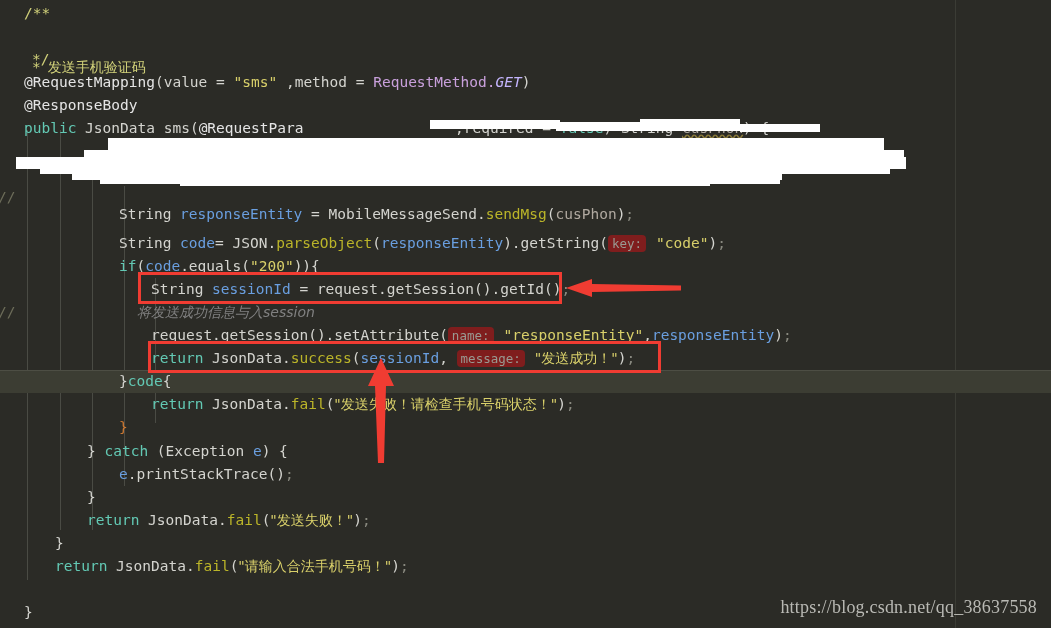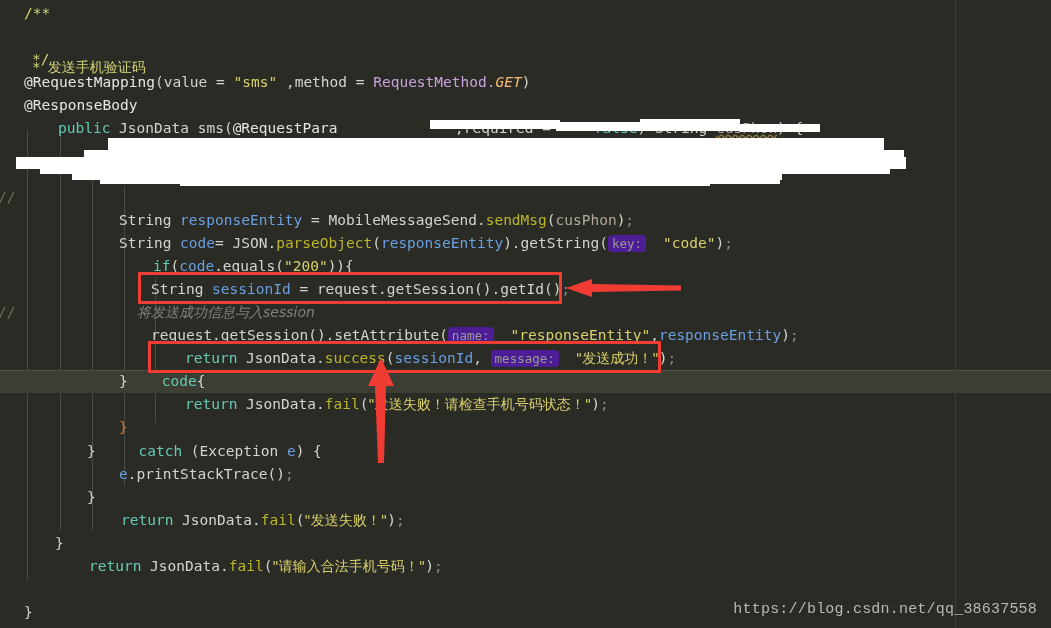--- a/index.html
+++ b/index.html
@@ -19,53 +19,53 @@
 
   .code{position:absolute;left:0;top:0;right:0;bottom:0;}
   .ln{
     position:absolute;left:0;white-space:pre;
     font-size:14.5px;line-height:23px;height:23px;
     color:#a9b7c6;letter-spacing:0px;
   }
   .cjk{font-family:"DejaVu Sans","Liberation Sans",sans-serif;font-size:14px;}
 
   
-  .kw{color:#63c9b4;margin-left:34px;}
+  .kw{color:#63c9b4;}
   .anno{color:#e5e5e5;}
   .str{color:#d9d06a;}
   .cmt{color:#d2d27a;}
   .cmt-g{color:#808080;font-style:italic;}
   .cmt-g2{color:#808080;}
   .fld{color:#6a9fe0;}
   .stc{color:#bbb529;}
   .cls{color:#c9a0dc;}
-  .enm{color:#fdba74;font-style:italic;}
+  .enm{color:#c4b5fd;font-style:italic;}
   .param{color:#b0a9a0;}
   .orange{color:#cc7832;}
   .plain{color:#d4d4cf;}
   .semi{color:#8a8a80;}
   .err{text-decoration:underline wavy #8a7a3a;text-decoration-skip-ink:none;}
 
   
   .hint{
-    background:#4c1d95;color:#9a9a92;border-radius:4px;
-    padding:1px 4px;font-size:12.5px;margin-right:17px;
+    background:#7f1d1d;color:#9a9a92;border-radius:4px;
+    padding:1px 4px;font-size:12.5px;margin-right:10px;
   }
 
   
   .redbox{position:absolute;border:3px solid #f03c32;box-sizing:border-box;}
   .redarrow{position:absolute;}
 
   
   .redact{position:absolute;background:#ffffff;}
 
   .wm{
     position:absolute;right:14px;bottom:10px;
-    color:#b9b9b4;font-size:15px;
-    font-family:Liberation Mono, monospace;
+    color:#b9b9b4;font-size:18px;
+    font-family:Liberation Serif, serif;
     letter-spacing:.2px;
   }
 </style>
 </head>
 <body>
 
 <div id="editor">
 
   <div class="ruler" style="left:955px;"></div>
 
@@ -93,21 +93,21 @@
 
     <div class="ln" style="left:24px;top:117px;"><span class="kw">public</span><span class="plain"> JsonData </span><span class="plain">sms(</span><span class="anno">@RequestPara</span></div>
     <div class="ln" style="left:455px;top:117px;"><span class="plain">,required = </span><span class="kw">false</span><span class="plain">) String </span><span class="param err">cusPhon</span><span class="plain">) {</span></div>
 
     <div class="ln" style="left:94px;top:163px;"><span class="kw">try</span><span class="plain"> {</span></div>
 
     <div class="ln" style="left:-2px;top:186px;color:#6d6d5a;"><span>//</span></div>
     <div class="ln" style="left:-2px;top:301px;color:#6d6d5a;"><span>//</span></div>
 
 
-    <div class="ln" style="left:119px;top:209px;text-align:right;"><span class="plain">String </span><span class="fld">responseEntity</span><span class="plain"> = </span><span class="plain">MobileMessageSend.</span><span class="stc">sendMsg</span><span class="plain">(</span><span class="param">cusPhon</span><span class="plain">)</span><span class="semi">;</span></div>
+    <div class="ln" style="left:119px;top:203px;text-align:right;"><span class="plain">String </span><span class="fld">responseEntity</span><span class="plain"> = </span><span class="plain">MobileMessageSend.</span><span class="stc">sendMsg</span><span class="plain">(</span><span class="param">cusPhon</span><span class="plain">)</span><span class="semi">;</span></div>
 
     <div class="ln" style="left:119px;top:232px;"><span class="plain">String </span><span class="fld">code</span><span class="plain">= </span><span class="plain">JSON.</span><span class="stc">parseObject</span><span class="plain">(</span><span class="fld">responseEntity</span><span class="plain">).</span><span class="plain">getString</span><span class="plain">(</span><span class="hint">key:</span><span class="str">"code"</span><span class="plain">)</span><span class="semi">;</span></div>
 
     <div class="ln" style="left:119px;top:255px;"><span class="kw">if</span><span class="plain">(</span><span class="fld">code</span><span class="plain">.</span><span class="plain">equals</span><span class="plain">(</span><span class="str">"200"</span><span class="plain">)){</span></div>
 
     <div class="ln" style="left:151px;top:278px;"><span class="plain">String </span><span class="fld">sessionId</span><span class="plain"> = </span><span class="plain">request.</span><span class="plain">getSession</span><span class="plain">().</span><span class="plain">getId</span><span class="plain">()</span><span class="semi">;</span></div>
 
     <div class="ln" style="left:137px;top:301px;"><span class="cmt-g cjk">将发送成功信息与入session</span></div>
 
     <div class="ln" style="left:151px;top:324px;"><span class="plain">request.</span><span class="plain">getSession</span><span class="plain">().</span><span class="plain">setAttribute</span><span class="plain">(</span><span class="hint">name:</span><span class="str">"responseEntity"</span><span class="plain">,</span><span class="fld">responseEntity</span><span class="plain">)</span><span class="semi">;</span></div>

